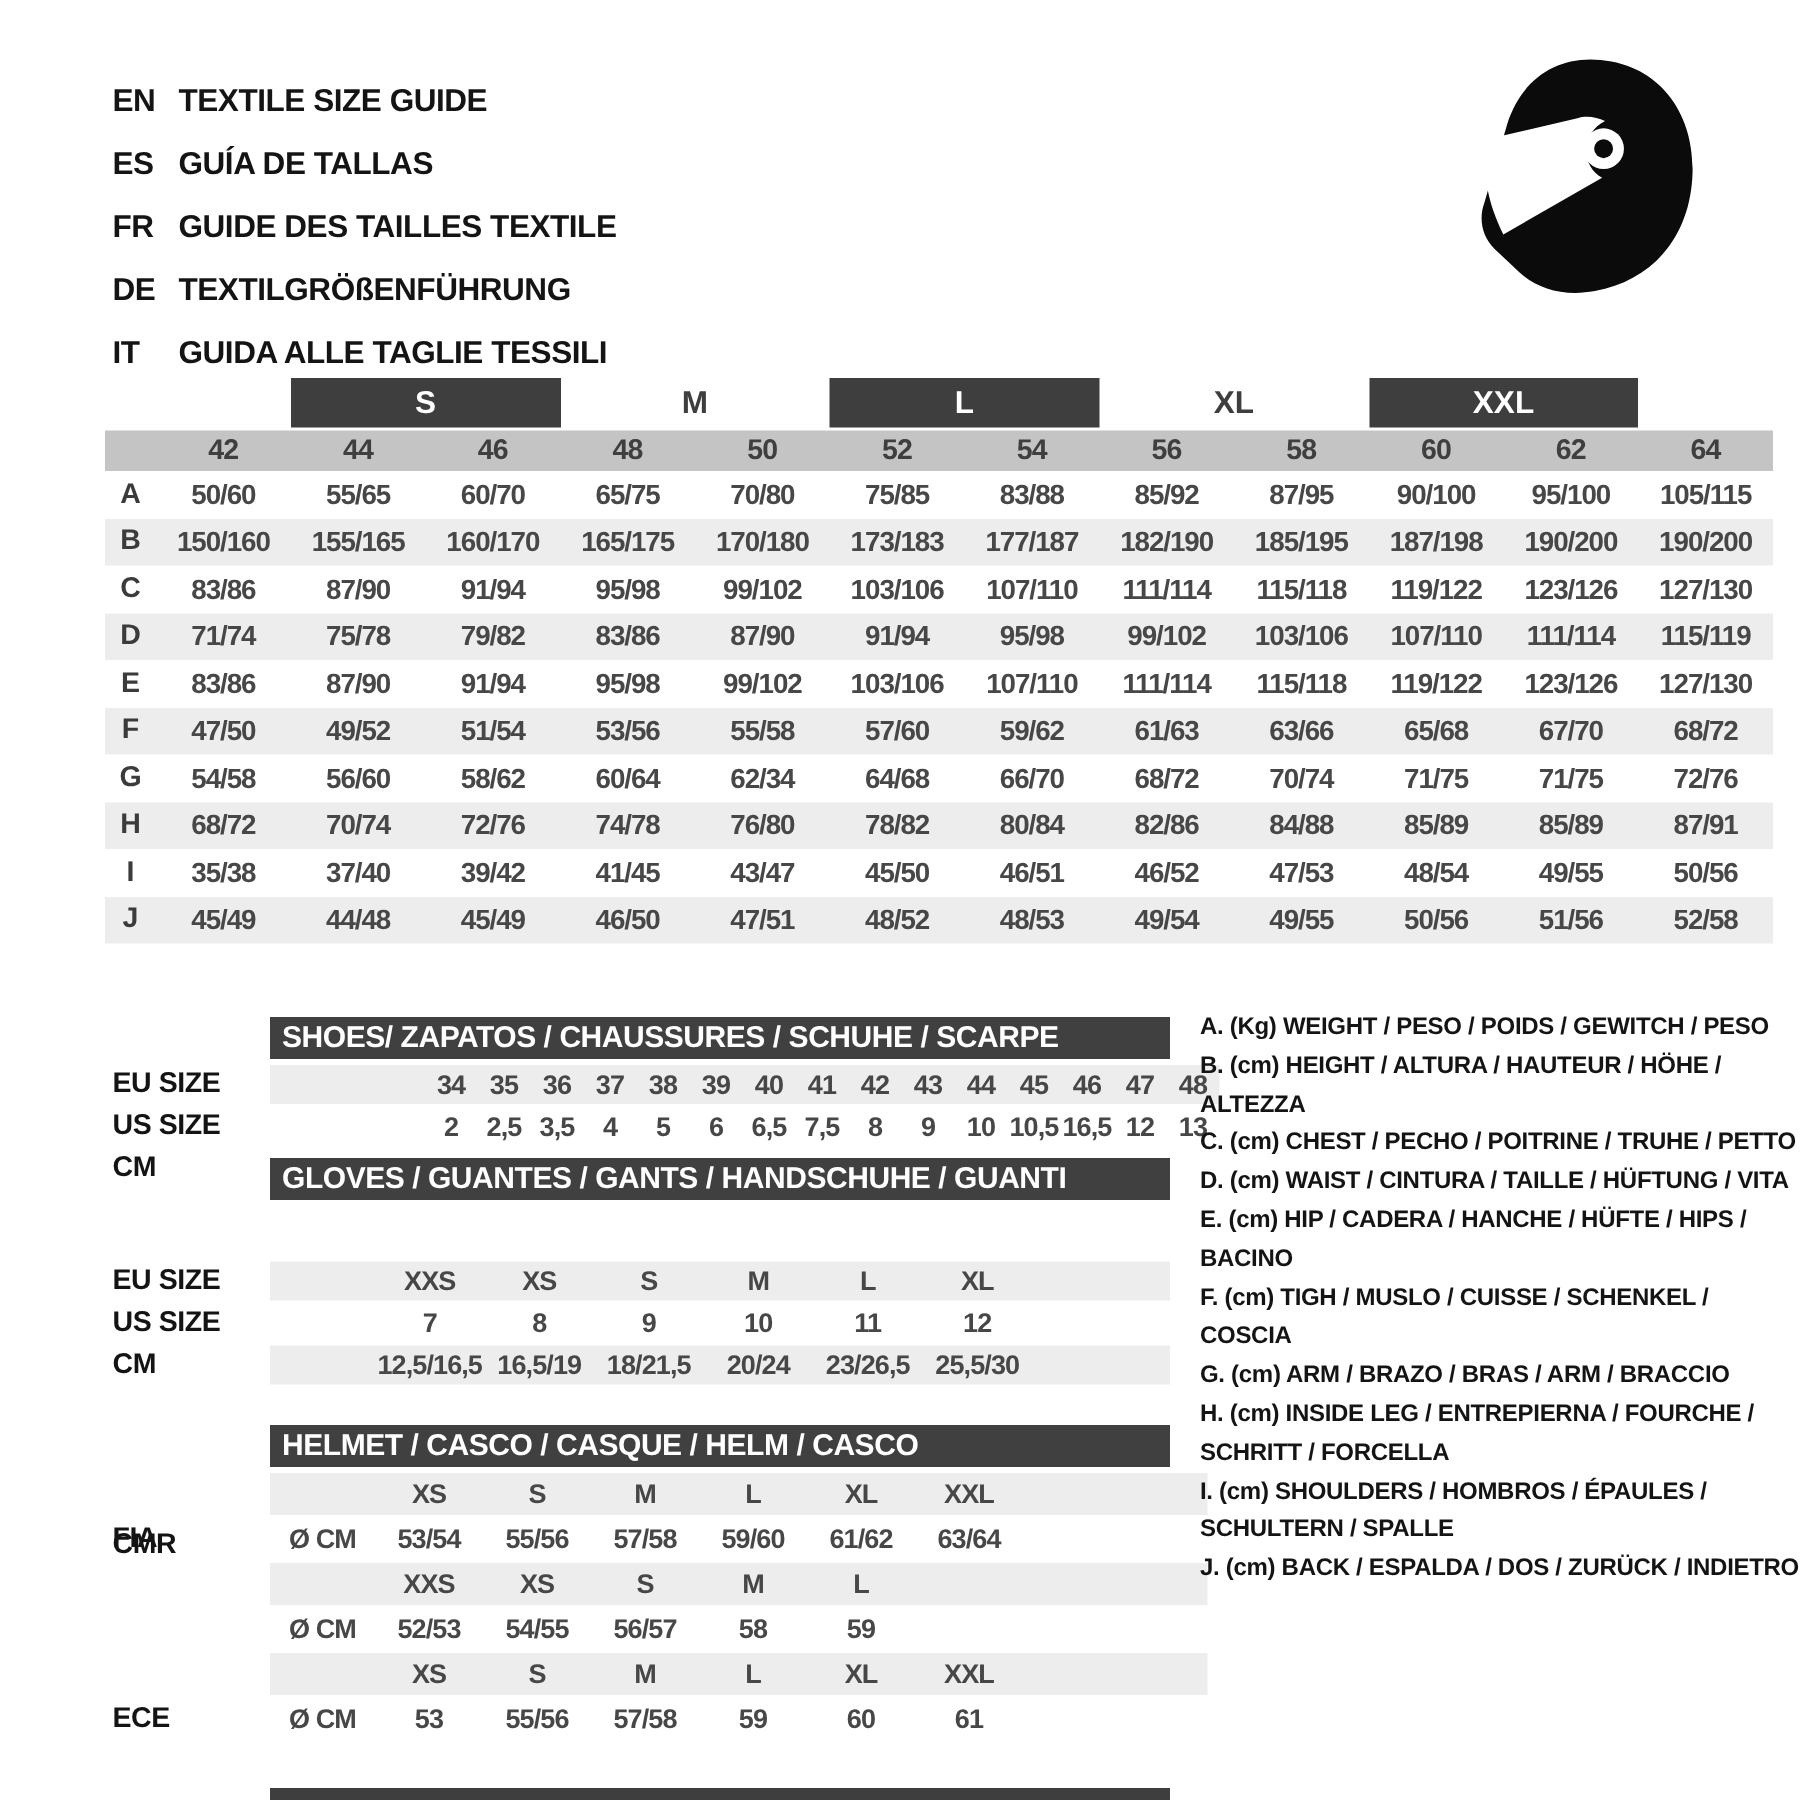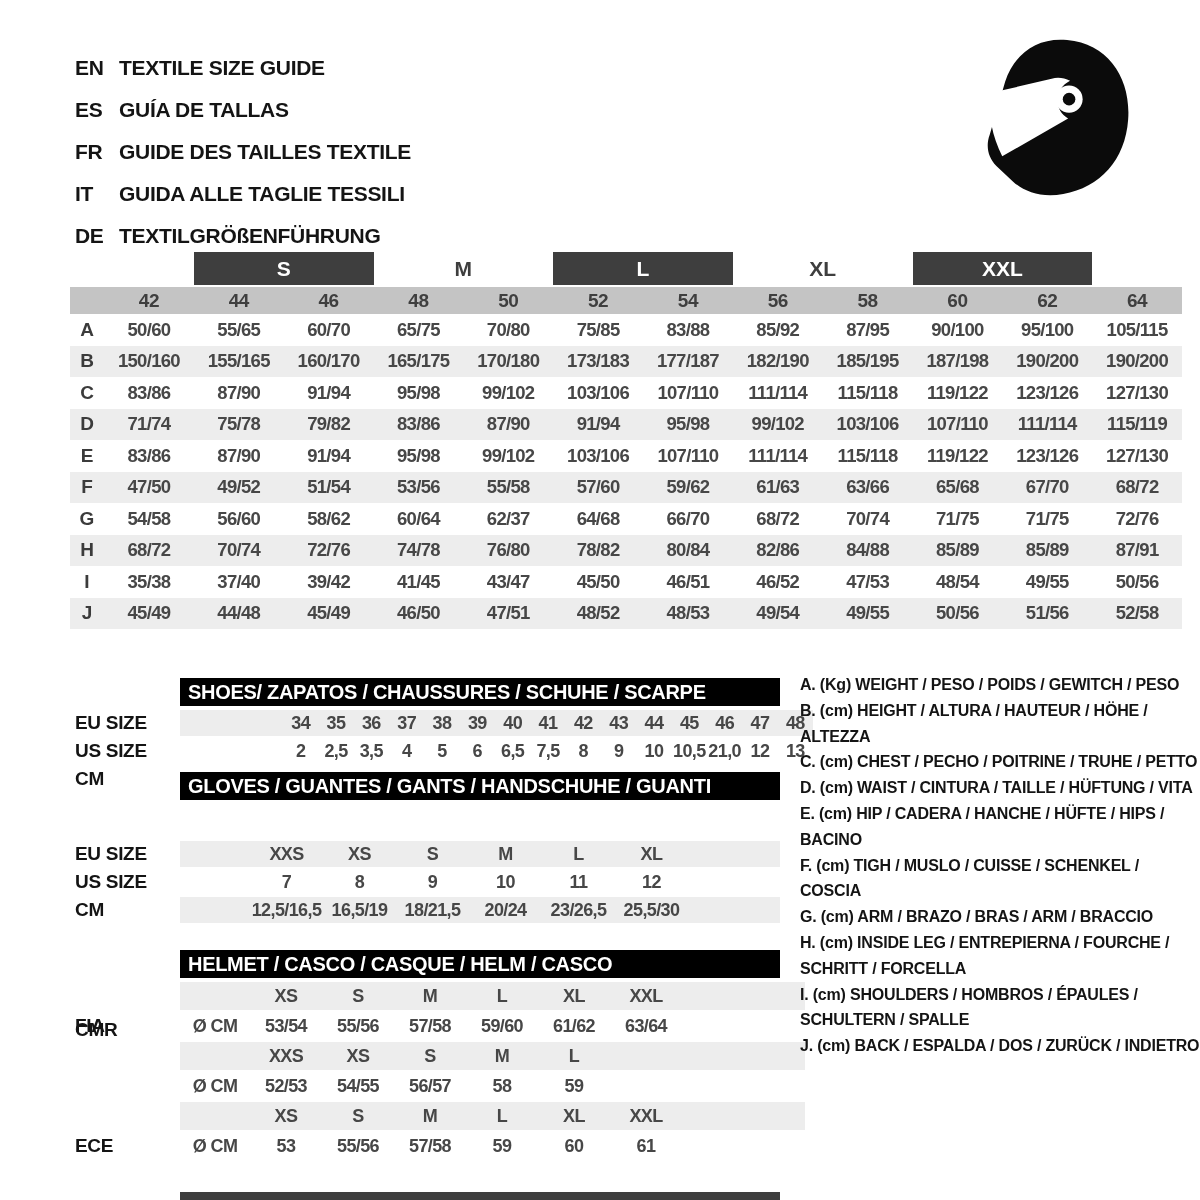--- a/index.html
+++ b/index.html
@@ -27,21 +27,21 @@
   .sizes-row .cell{display:flex;align-items:center;justify-content:center;
        font-size:19px;font-weight:700;color:#3f3f3f;letter-spacing:-0.5px;}
   .data-rows{margin-top:0px;}
   .data-row{height:31.5px;}
   .data-row.striped{background:#ededed;}
   .data-row .cell{display:flex;align-items:center;justify-content:center;
        font-size:18.5px;font-weight:700;color:#474747;letter-spacing:-0.7px;white-space:nowrap;}
   .data-row .keycell{font-size:19px;color:#3b3b3b;letter-spacing:0;}
 
   
-  .section-bar{position:absolute;left:180px;width:600px;height:28px;background:#000000;
+  .section-bar{position:absolute;left:180px;width:600px;height:28px;background:#404040;
        color:#fff;font-size:20px;font-weight:700;display:flex;align-items:center;
        padding-left:8px;box-sizing:border-box;letter-spacing:-0.3px;white-space:nowrap;}
 
   
   .subrows{position:absolute;left:180px;}
   .subrow{height:26px;margin-bottom:2px;display:grid;align-items:center;}
   .subrow.striped{background:#ededed;}
   .shoes-grid{grid-template-columns:70px repeat(15,1fr);width:600px;padding-left:33px;}
   .gloves-grid{grid-template-columns:70px repeat(6,73px);width:600px;}
   .helm-grid{grid-template-columns:70px repeat(6,72px);width:625px;}
@@ -71,26 +71,26 @@
       </div>
       <div class="lang-row">
         <div class="lang-code">ES</div>
         <div class="lang-label">GUÍA DE TALLAS</div>
       </div>
       <div class="lang-row">
         <div class="lang-code">FR</div>
         <div class="lang-label">GUIDE DES TAILLES TEXTILE</div>
       </div>
       <div class="lang-row">
+        <div class="lang-code">DE</div>
+        <div class="lang-label">TEXTILGRÖßENFÜHRUNG</div>
+      </div>
+      <div class="lang-row">
         <div class="lang-code">IT</div>
         <div class="lang-label">GUIDA ALLE TAGLIE TESSILI</div>
-      </div>
-      <div class="lang-row">
-        <div class="lang-code">DE</div>
-        <div class="lang-label">TEXTILGRÖßENFÜHRUNG</div>
       </div>
     </div>
 
   <svg class="helmet-logo" viewBox="0 0 160 170">
     <path fill="#0b0b0b" d="M92 4 C135 8 158 44 155 86 C152 128 126 156 88 163 C66 167 48 161 36 150 L19 134 C10 125 8 113 12 102 L28 47 C38 17 62 1 92 4 Z"></path>
     <path fill="#ffffff" d="M14 92 C11 79 12 66 16 58 L76 44 C82 42 89 43 95 46 C87 50 82 58 82 66 C82 74 86 81 93 85 L25 124 C20 114 16 103 14 92 Z"></path>
     <circle cx="94" cy="65" r="14" fill="#ffffff"></circle>
     <circle cx="94" cy="65" r="6.5" fill="#0b0b0b"></circle>
   </svg>
 
@@ -206,21 +206,21 @@
           <div class="cell">65/68</div>
           <div class="cell">67/70</div>
           <div class="cell">68/72</div>
         </div>
         <div class="grid12 data-row">
           <div class="cell keycell">G</div>
           <div class="cell">54/58</div>
           <div class="cell">56/60</div>
           <div class="cell">58/62</div>
           <div class="cell">60/64</div>
-          <div class="cell">62/37</div>
+          <div class="cell">62/34</div>
           <div class="cell">64/68</div>
           <div class="cell">66/70</div>
           <div class="cell">68/72</div>
           <div class="cell">70/74</div>
           <div class="cell">71/75</div>
           <div class="cell">71/75</div>
           <div class="cell">72/76</div>
         </div>
         <div class="grid12 data-row striped">
           <div class="cell keycell">H</div>
@@ -299,21 +299,21 @@
         <div class="cell">3,5</div>
         <div class="cell">4</div>
         <div class="cell">5</div>
         <div class="cell">6</div>
         <div class="cell">6,5</div>
         <div class="cell">7,5</div>
         <div class="cell">8</div>
         <div class="cell">9</div>
         <div class="cell">10</div>
         <div class="cell">10,5</div>
-        <div class="cell">21,0</div>
+        <div class="cell">16,5</div>
         <div class="cell">12</div>
         <div class="cell">13</div>
       </div>
     </div>
   <div id="shoes-labels">
       <div class="side-label" style="top: 710px;">EU SIZE</div>
       <div class="side-label" style="top: 738px;">US SIZE</div>
       <div class="side-label" style="top: 766px;">CM</div>
     </div>
 

